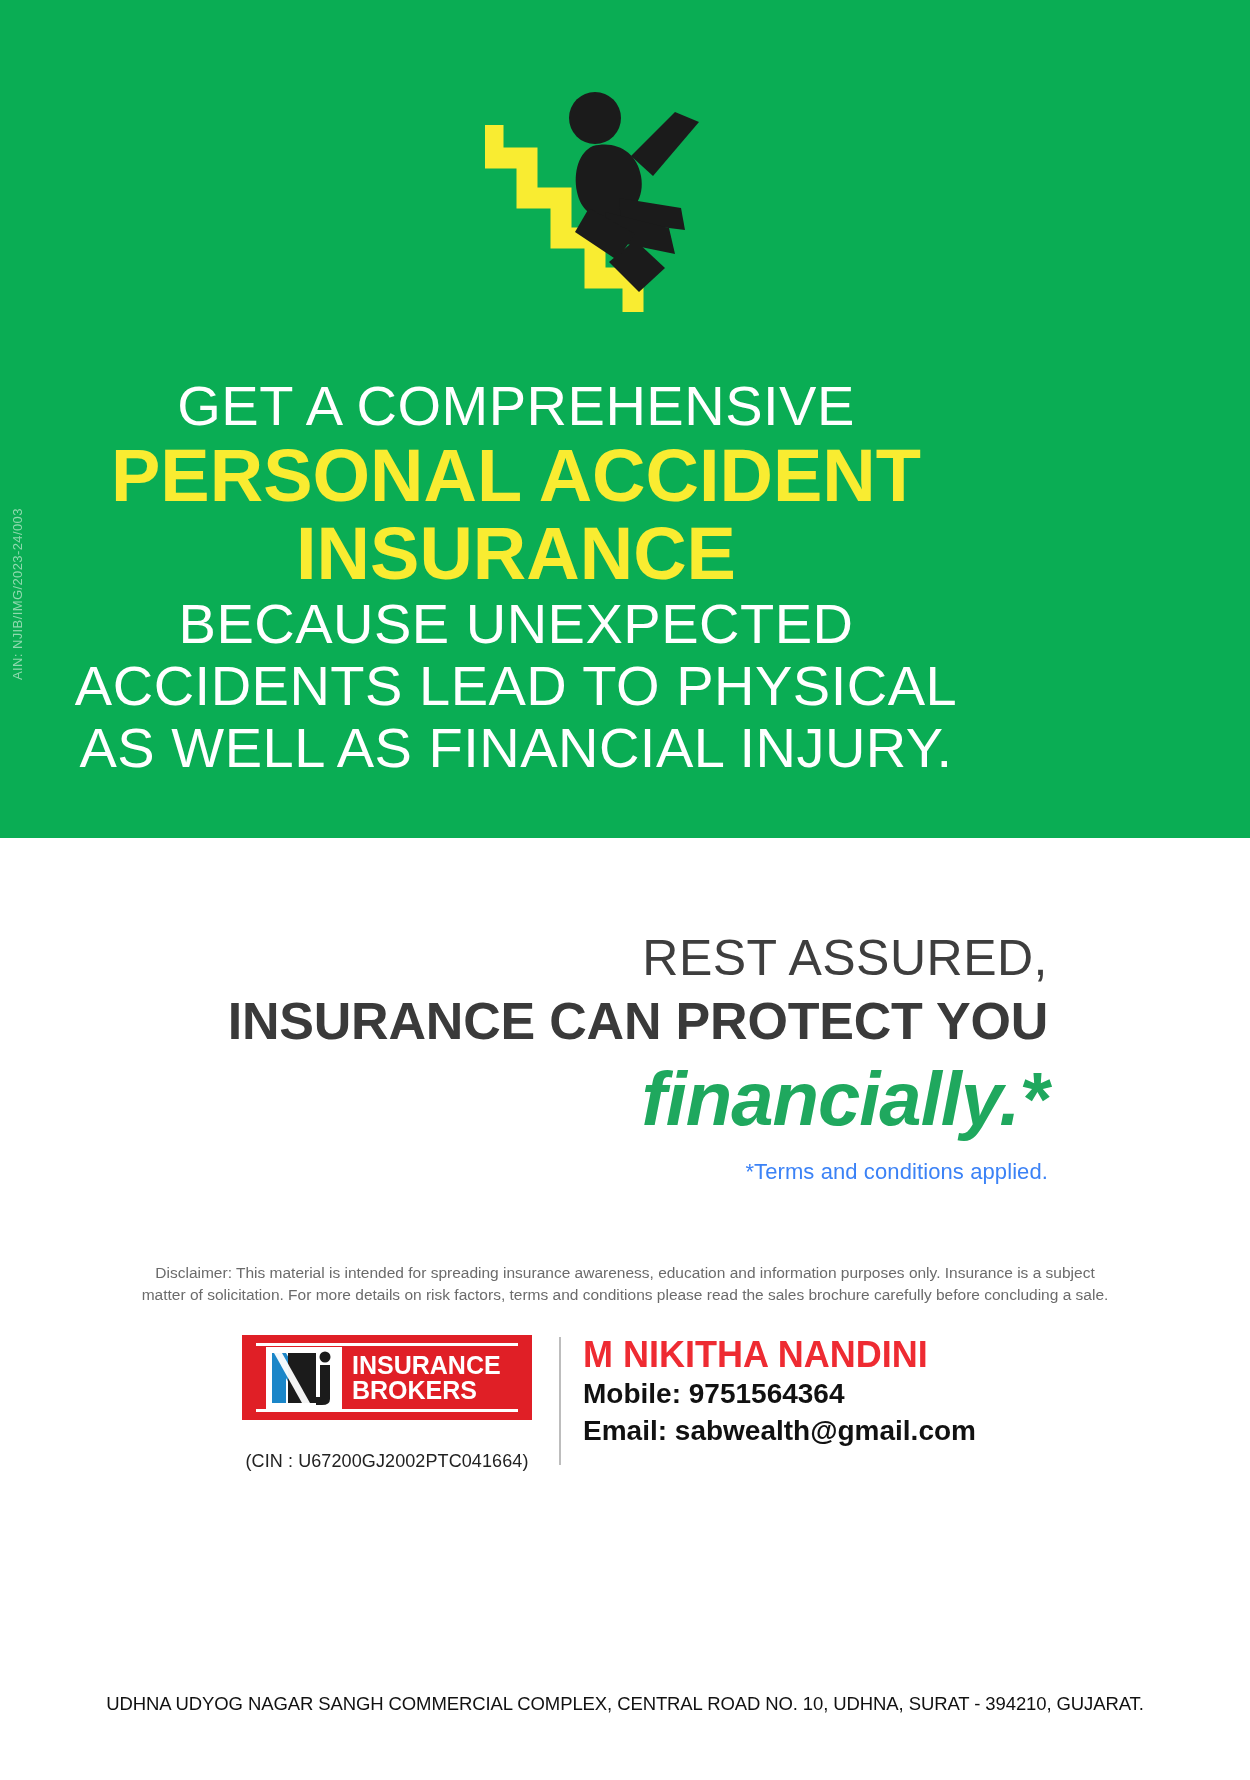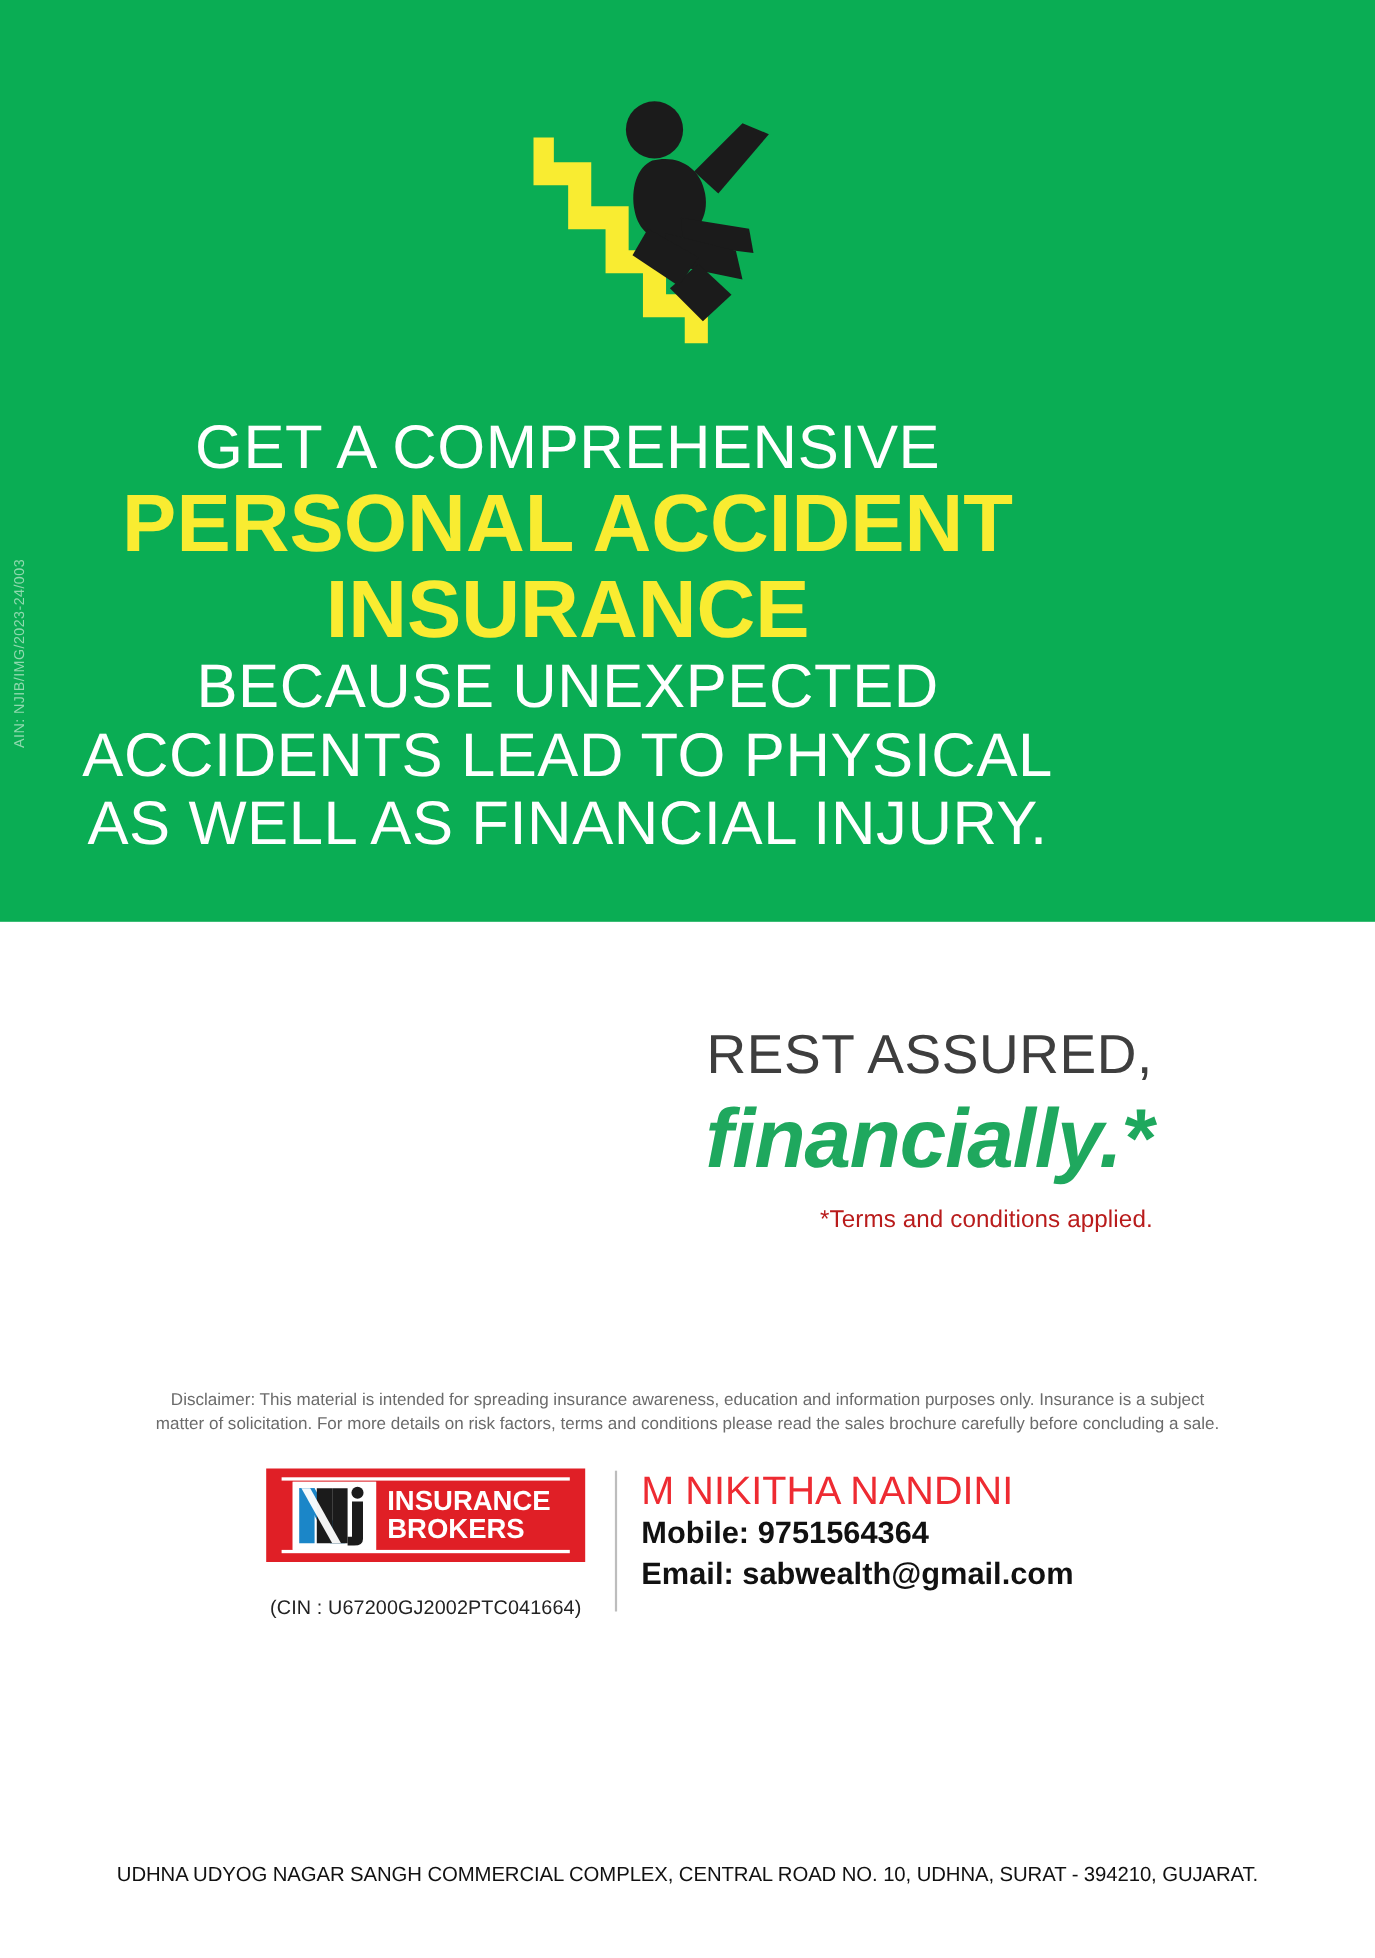--- a/index.html
+++ b/index.html
@@ -111,21 +111,21 @@
   .mid-line3 {
     color: #1fa85e;
     font-size: 76px;
     font-weight: 700;
     font-style: italic;
     letter-spacing: -1px;
     line-height: 1.1;
     padding-top: 6px;
   }
   .mid-terms {
-    color: #b91c1c;
+    color: #3b82f6;
     font-size: 22px;
     font-weight: 400;
     padding-top: 18px;
     letter-spacing: 0.1px;
     margin-left: 20px;
   }
 
   
   .disclaimer {
     position: absolute;
@@ -205,21 +205,21 @@
     margin: 4px 22px 0 22px;
   }
   .agent-col {
     text-align: left;
     padding-top: 2px;
     width: 430px;
   }
   .agent-name {
     color: #ee2b32;
     font-size: 36px;
-    font-weight: 400;
+    font-weight: 700;
     letter-spacing: 0px;
     line-height: 1.1;
   }
   .agent-line {
     color: #111111;
     font-size: 28px;
     font-weight: 700;
     line-height: 1.35;
     letter-spacing: 0px;
   }
@@ -276,20 +276,21 @@
       <span class="hl-line hl-yellow">PERSONAL ACCIDENT</span>
       <span class="hl-line hl-yellow">INSURANCE</span>
       <span class="hl-line hl-white">BECAUSE UNEXPECTED</span>
       <span class="hl-line hl-white">ACCIDENTS LEAD TO PHYSICAL</span>
       <span class="hl-line hl-white">AS WELL AS FINANCIAL INJURY.</span>
     </div>
   </div>
 
   <div class="mid">
     <div class="mid-line1">REST ASSURED,</div>
+    <div class="mid-line2">INSURANCE CAN PROTECT YOU</div>
     <div class="mid-line3">financially.*</div>
     <div class="mid-terms">*Terms and conditions applied.</div>
   </div>
 
   <div class="disclaimer">
     <div>Disclaimer: This material is intended for spreading insurance awareness, education and information purposes only. Insurance is a subject</div>
     <div>matter of solicitation. For more details on risk factors, terms and conditions please read the sales brochure carefully before concluding a sale.</div>
   </div>
 
   <div class="contact">

